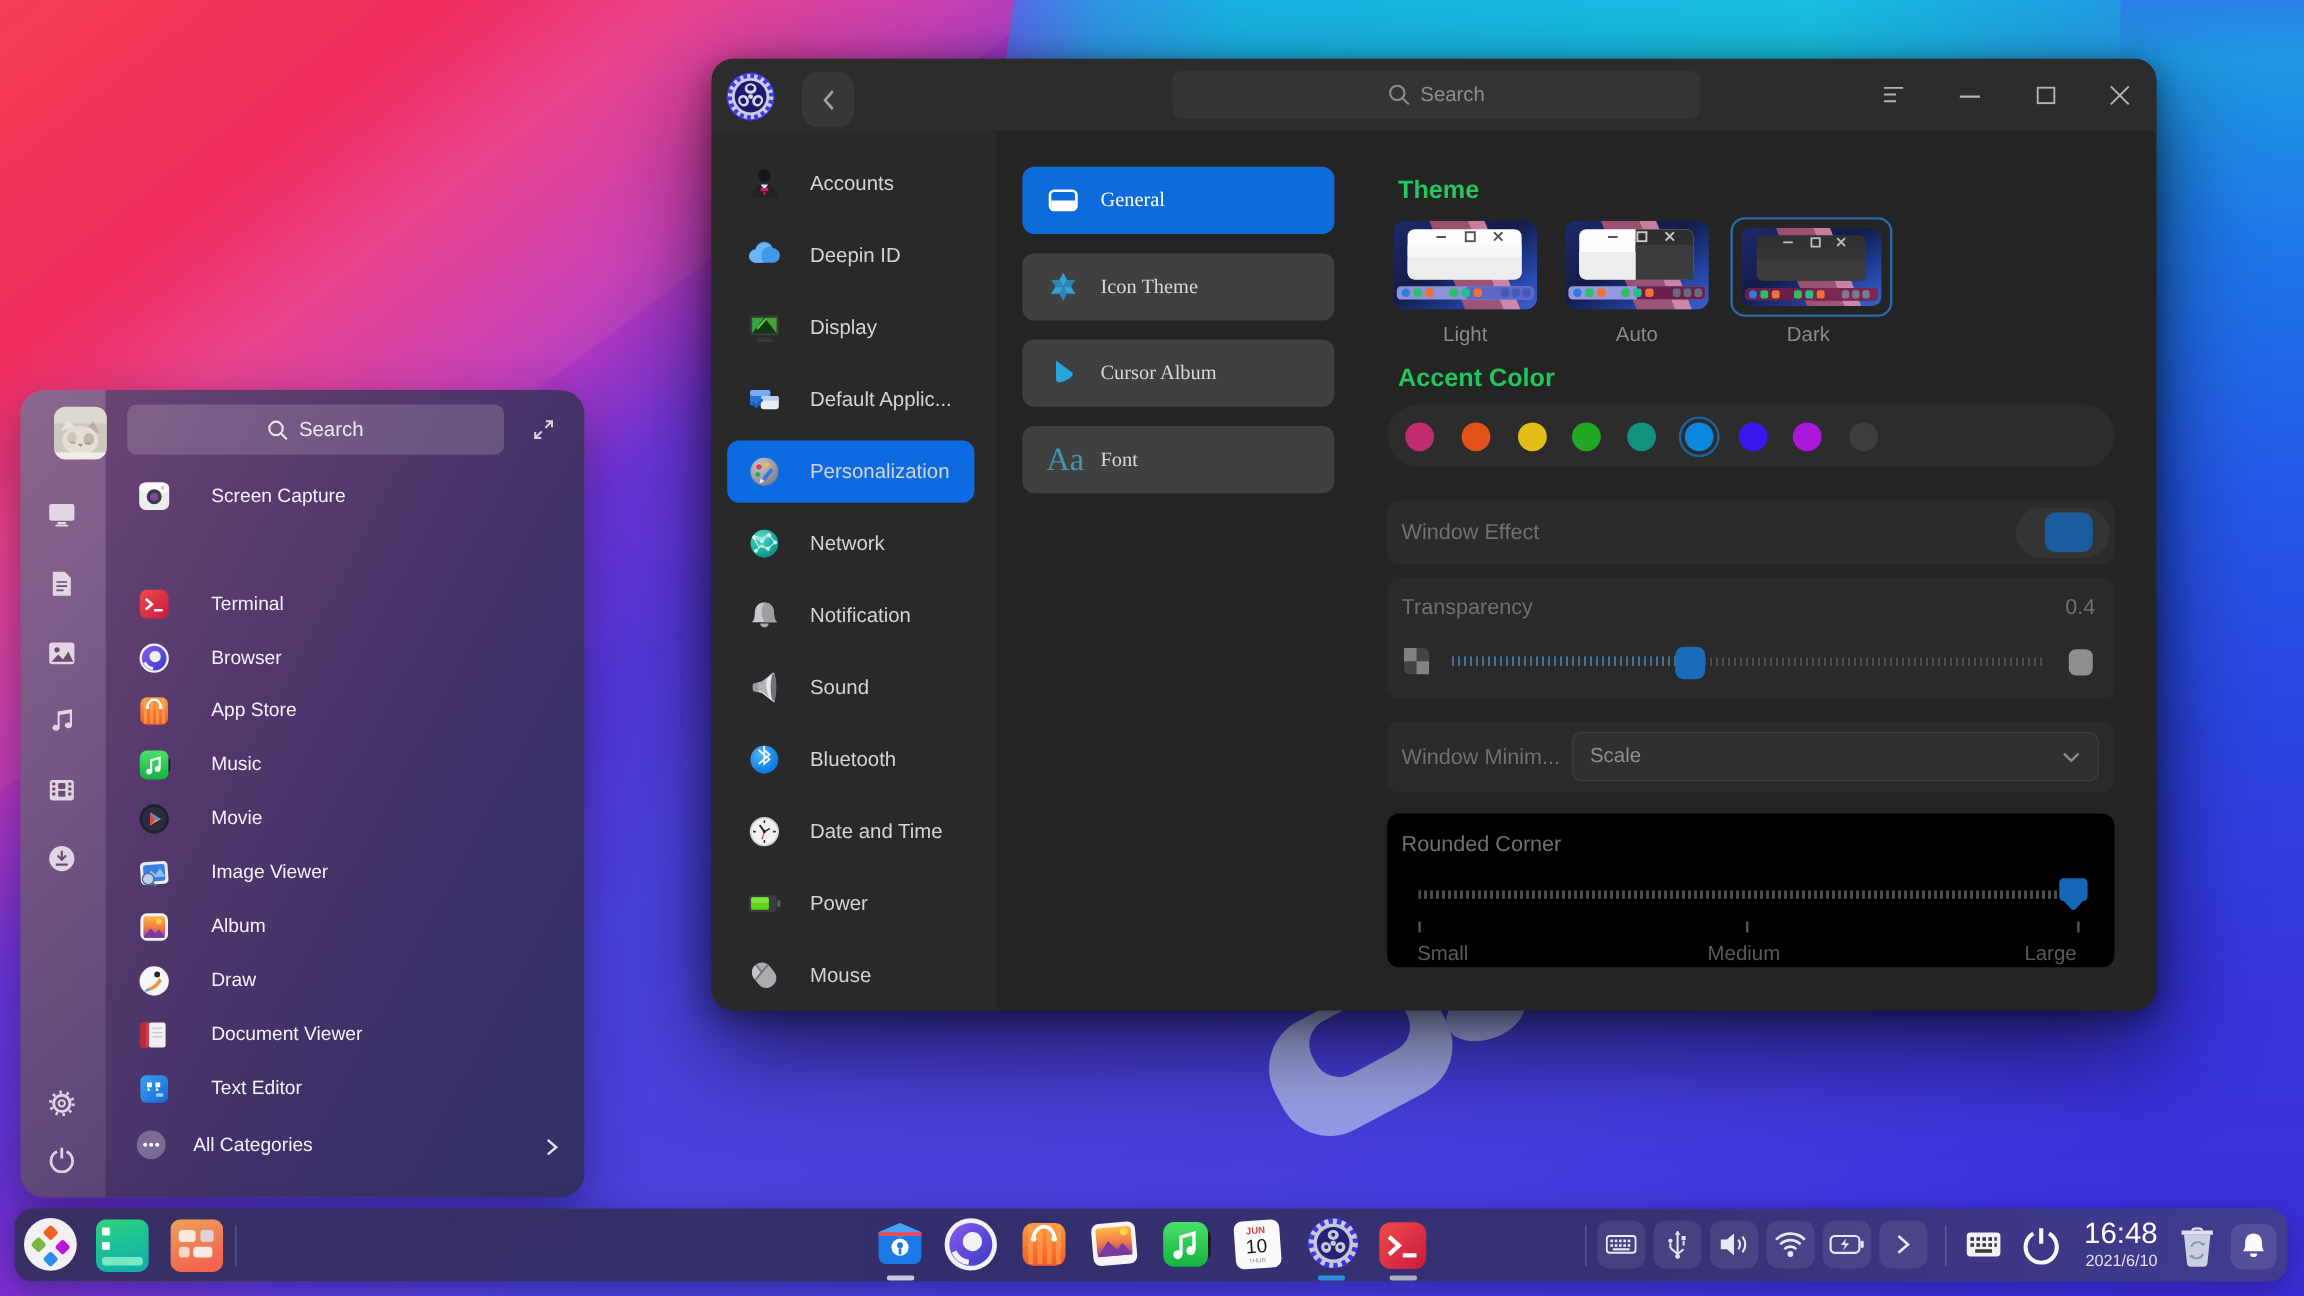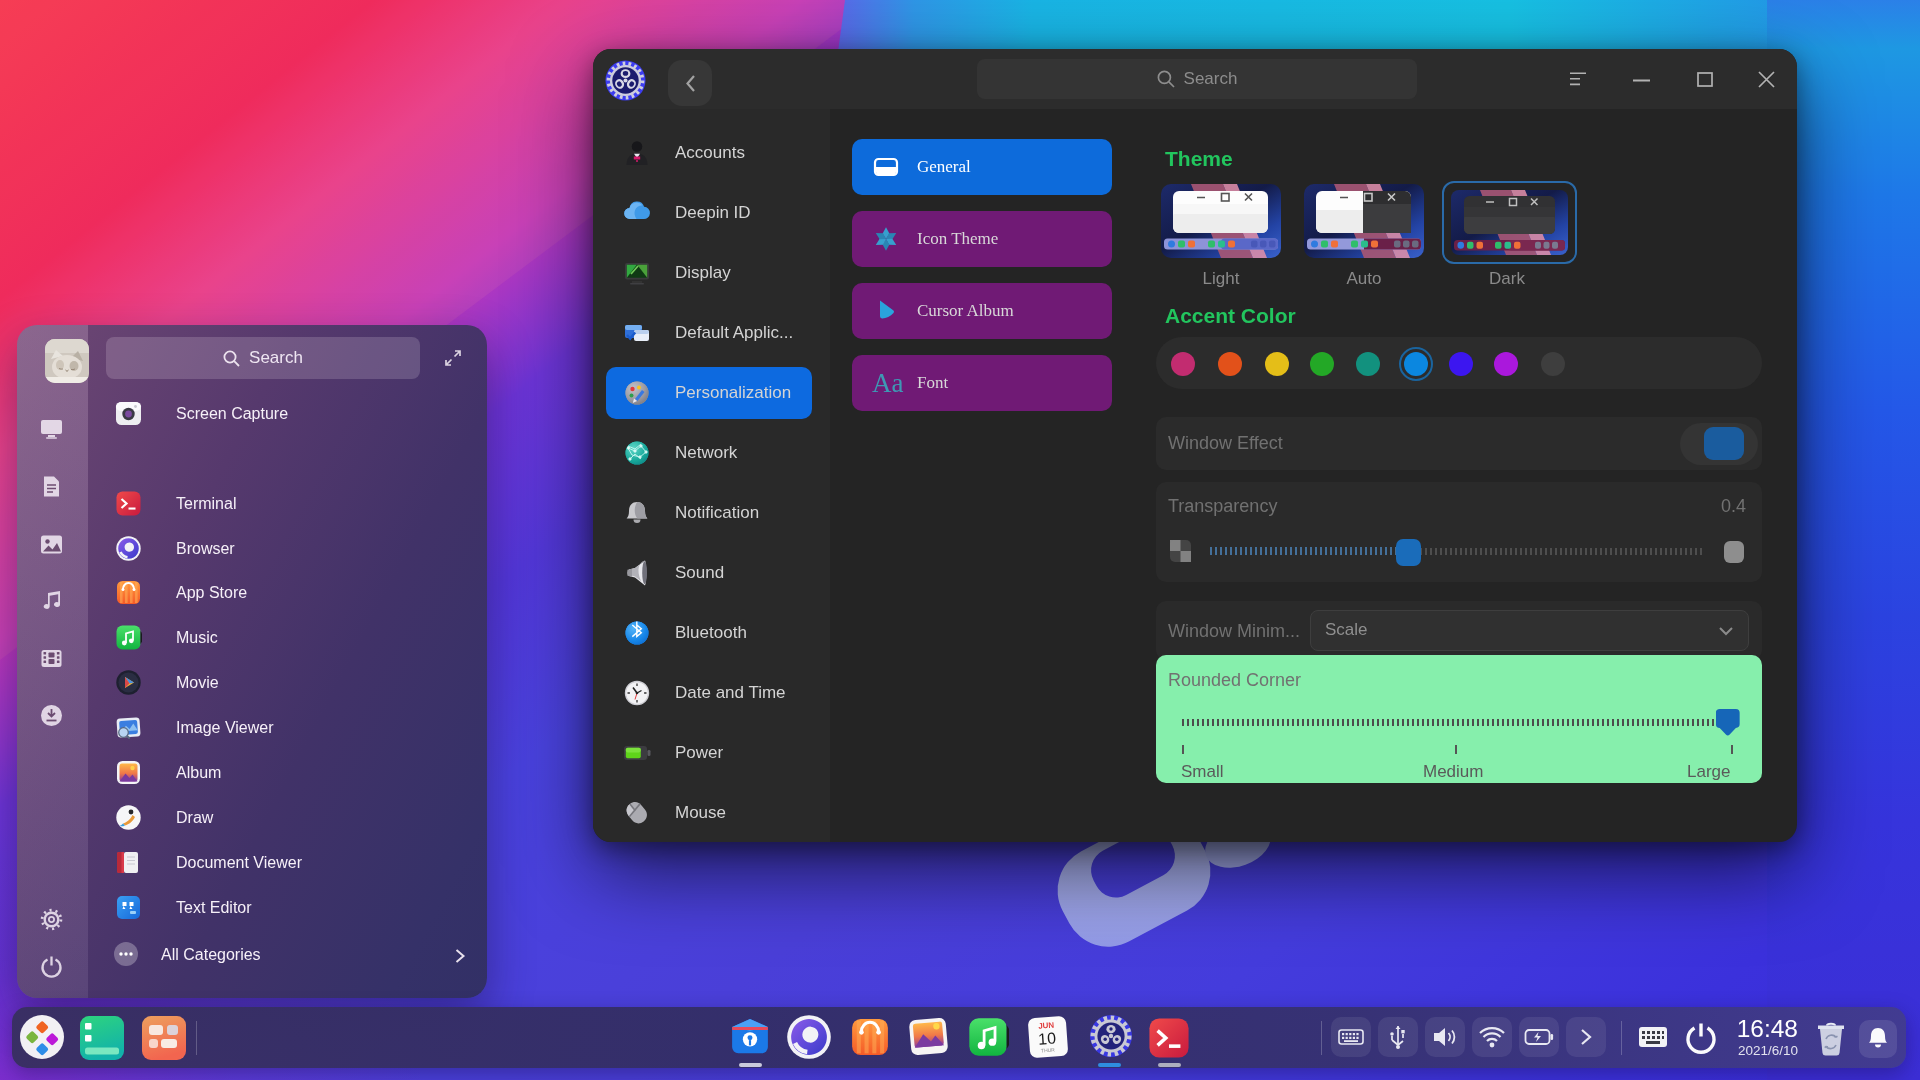--- a/index.html
+++ b/index.html
@@ -32,21 +32,21 @@
   #backbtn { left:75px; top:11px; width:44px; height:46px; border-radius:14px; background:#373737;
     display:flex; align-items:center; justify-content:center; }
   #wsearch { left:384px; top:10px; width:440px; height:40px; border-radius:8px; background:#343434;
     color:#8d8d8d; font-size:17px; display:flex; align-items:center; justify-content:center; }
   #navpane { left:0; top:60px; width:237px; height:733px; background:#292929; }
   .nitem { left:0; width:237px; height:60px; }
   .nitem .nic { position:absolute; left:29px; top:15px; width:30px; height:30px; }
   .nitem .ntx { position:absolute; left:82px; top:50%; transform:translateY(-50%);
     color:#d4d4d4; font-size:17px; white-space:nowrap; }
   #perspill { left:13px; top:318px; width:206px; height:52px; border-radius:10px; background:#0d6ae0; }
-  .mcard { left:259px; width:260px; height:56px; border-radius:10px; background:#701a75;
+  .mcard { left:259px; width:260px; height:56px; border-radius:10px; background:#404040;
     color:#d8d8d8; font-size:17px; }
   .mcard .mic { position:absolute; left:20px; top:14px; width:28px; height:28px; }
   .mcard .mtx { position:absolute; left:65px; top:50%; transform:translateY(-50%);font-family:Liberation Serif, serif; }
   .h2 { color:#22c55e; font-size:21px; font-weight:bold; }
   .prev { width:120px; height:74px; border-radius:10px; overflow:hidden; }
   .plabel { color:#8a8a8a; font-size:17px; width:120px; text-align:center; }
   .rrow { left:563px; width:606px; background:#2b2b2b; border-radius:10px; }
   .dtext { color:#717171; font-size:18px; }
   .ddim  { color:#5a5a5a; font-size:17px; }
 
@@ -707,21 +707,21 @@
     </div>
     <div class="rrow abs" style="top:552px;height:59px;background:#2a2a2a;">
       <div class="dtext abs" style="left:12px;top:20px;">Window Minim...</div>
       <div class="abs" style="left:154px;top:9px;width:439px;height:41px;border-radius:8px;background:#303030;border:1px solid #3e3e3e;">
         <span class="abs" style="left:14px;top:9px;color:#8f8f8f;font-size:17px;">Scale</span>
         <svg class="abs" style="right:14px;top:14px;" width="16" height="12" viewBox="0 0 16 12">
             <path d="M2,3 l6,6 6,-6" stroke="#8a8a8a" stroke-width="2" fill="none"></path>
           </svg>
       </div>
     </div>
-    <div class="rrow abs" style="top:606px;height:128px;background:#86efac;">
+    <div class="rrow abs" style="top:629px;height:128px;background:#000000;">
       <div class="dtext abs" style="left:12px;top:15px;">Rounded Corner</div>
       <div class="abs" style="left:26px;top:64px;width:540px;height:7px;background:repeating-linear-gradient(90deg,#4c4c4c 0 2px,transparent 2px 5px);"></div>
       <svg class="abs" style="left:560px;top:53px;" width="27" height="30" viewBox="0 0 27 30">
           <path d="M4,2 h19 a4,4 0 0 1 4,4 v12 a4,4 0 0 1 -4,4 l-6.5,7 a2.8,2.8 0 0 1 -4,0 l-6.5,-7 a4,4 0 0 1 -4,-4 v-12 a4,4 0 0 1 4,-4 z" fill="#1666b8" transform="translate(-2,-1) scale(0.95)"></path>
         </svg>
       <div class="abs" style="left:26px;top:90px;width:2px;height:9px;background:#555;"></div>
       <div class="abs" style="left:299px;top:90px;width:2px;height:9px;background:#555;"></div>
       <div class="abs" style="left:575px;top:90px;width:2px;height:9px;background:#555;"></div>
       <div class="ddim abs" style="left:25px;top:107px;">Small</div>
       <div class="ddim abs" style="left:267px;top:107px;">Medium</div>

